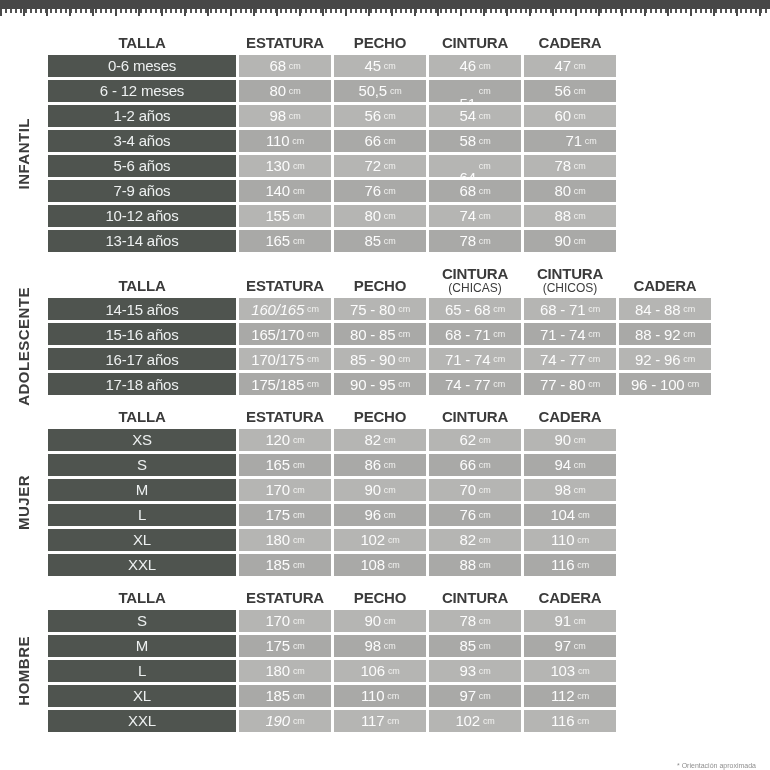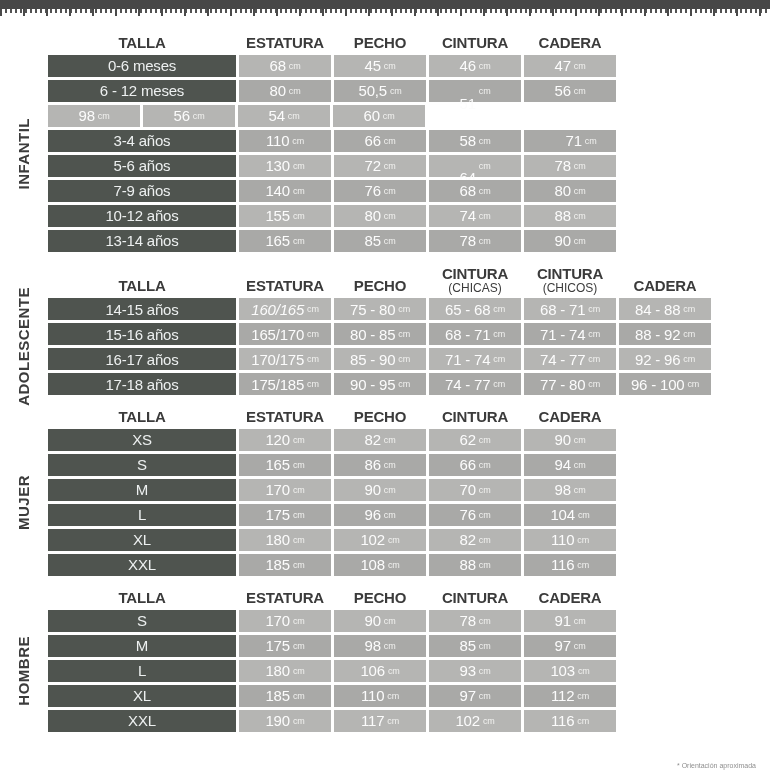--- a/index.html
+++ b/index.html
@@ -108,20 +108,21 @@
           <div class="cell val c-val">
             <div style="display: inline; margin-top: 25px;">51</div>
             <span class="unit">cm</span>
           </div>
           <div class="cell val c-val">
             <div style="display: inline;">56</div>
             <span class="unit">cm</span>
           </div>
         </div>
         <div class="row r-even">
+          <div class="cell talla c-talla">1-2 años</div>
           <div class="cell val c-val">
             <div style="display: inline;">98</div>
             <span class="unit">cm</span>
           </div>
           <div class="cell val c-val">
             <div style="display: inline;">56</div>
             <span class="unit">cm</span>
           </div>
           <div class="cell val c-val">
             <div style="display: inline;">54</div>
@@ -582,21 +583,21 @@
             <span class="unit">cm</span>
           </div>
           <div class="cell val c-val">
             <div style="display: inline;">112</div>
             <span class="unit">cm</span>
           </div>
         </div>
         <div class="row r-even">
           <div class="cell talla c-talla">XXL</div>
           <div class="cell val c-val">
-            <div style="display: inline;">190</div>
+            <div style="display: inline; font-style: italic;">190</div>
             <span class="unit">cm</span>
           </div>
           <div class="cell val c-val">
             <div style="display: inline;">117</div>
             <span class="unit">cm</span>
           </div>
           <div class="cell val c-val">
             <div style="display: inline;">102</div>
             <span class="unit">cm</span>
           </div>

